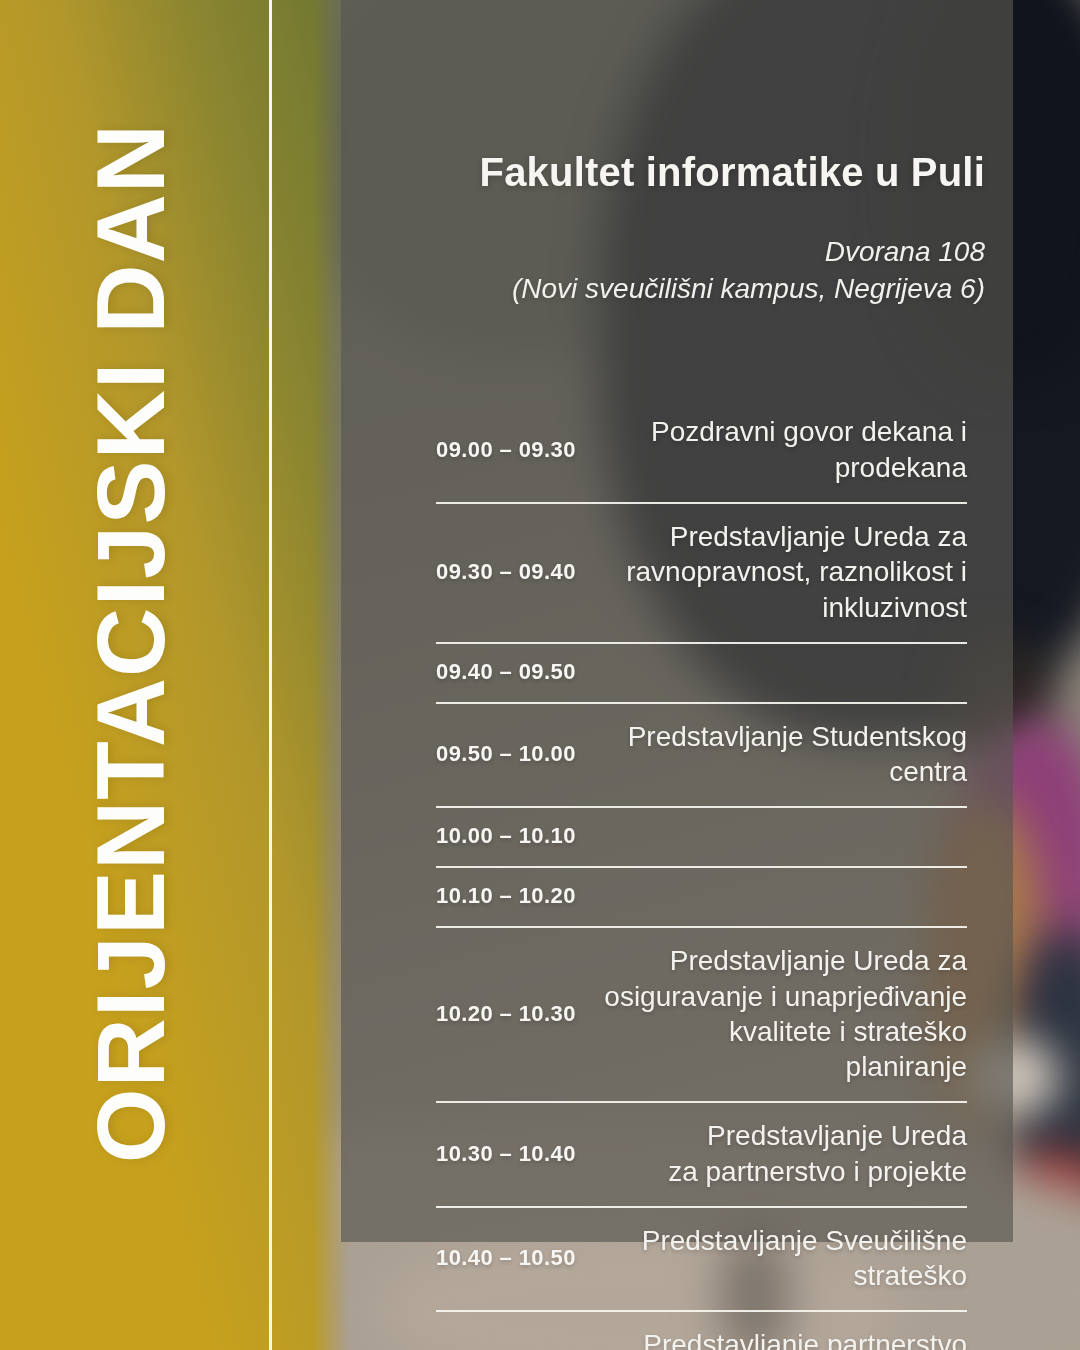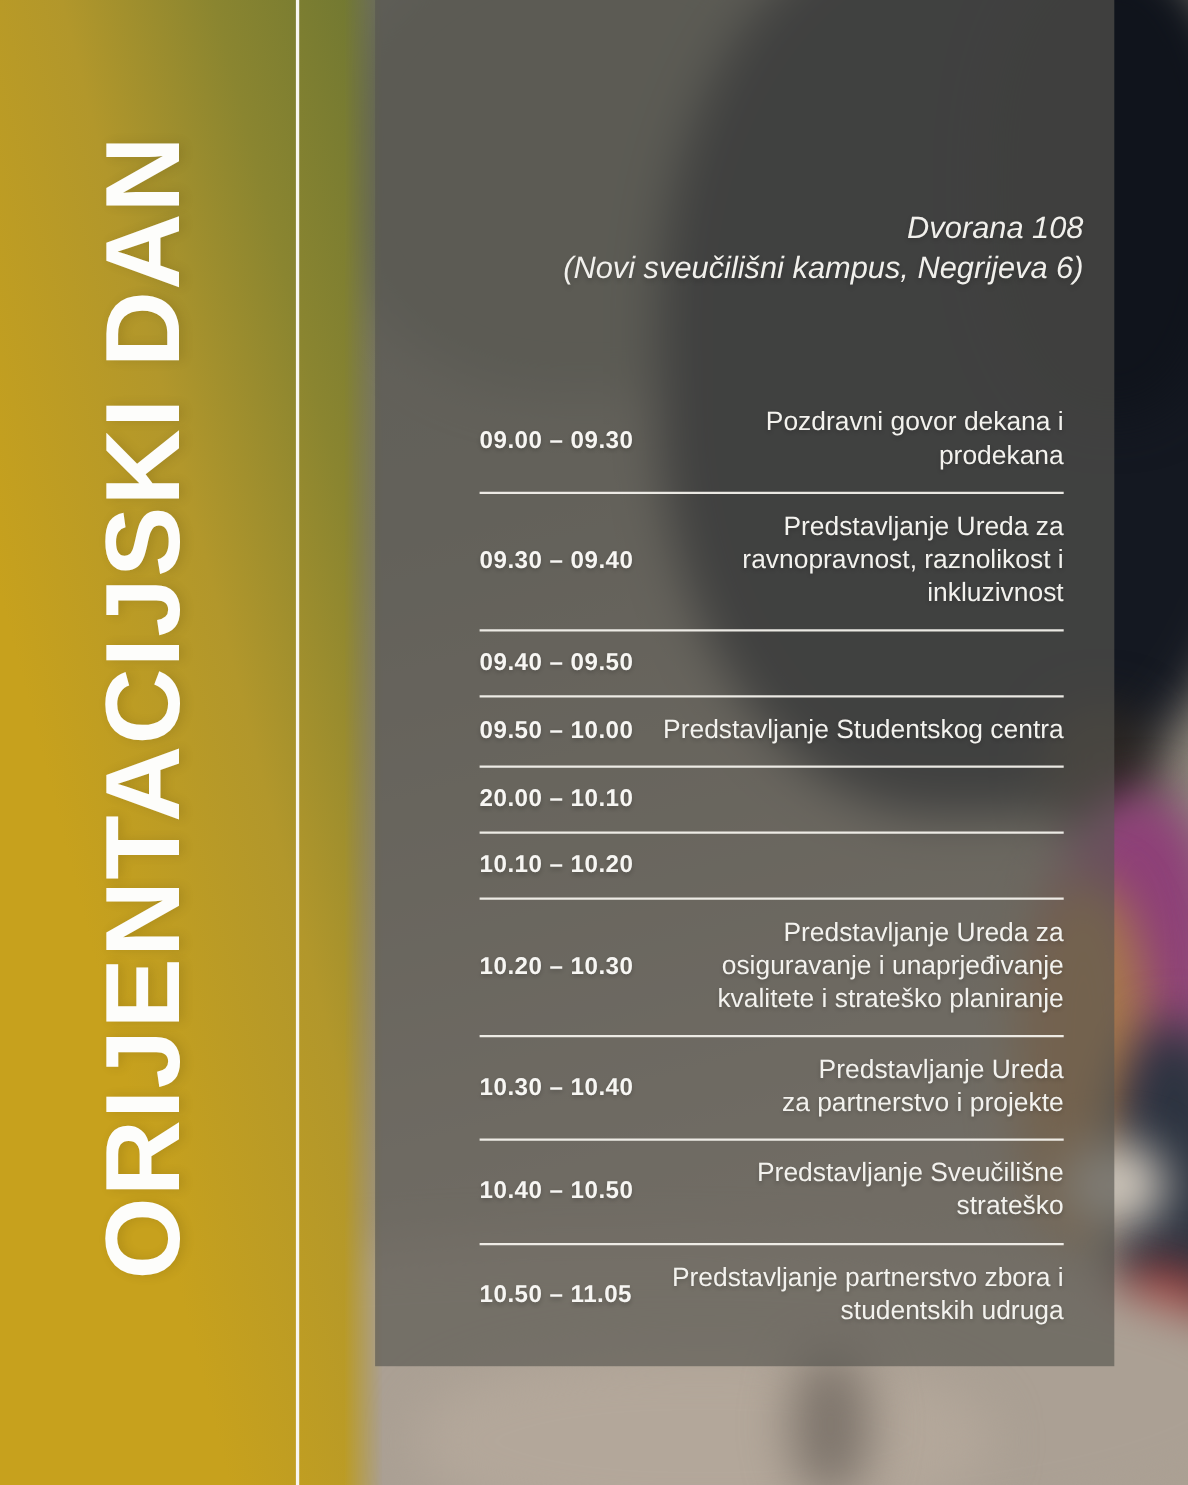--- a/index.html
+++ b/index.html
@@ -48,21 +48,21 @@
   .hdr-loc{margin-top:38px;font-size:28px;font-style:italic;line-height:1.33;color:#f1f0ec;
     text-shadow:0 2px 5px rgba(0,0,0,0.18);padding-left:42px;}
   
   .schedule{margin-top:92px;padding:0 46px 0 67px;margin-left:28px;}
   .row{display:flex;align-items:center;gap:24px;
     border-bottom:2px solid rgba(248,246,241,0.92);
     padding:15px 0 17px 0;}
   .row:last-child{border-bottom:none;}
   .time{flex:0 0 auto;font-size:22px;font-weight:700;letter-spacing:0.4px;color:#f7f6f3;
     text-shadow:0 2px 4px rgba(0,0,0,0.20);}
-  .event{flex:1 1 auto;text-align:right;font-size:24px;line-height:1.26;color:#f3f2ee;
+  .event{flex:1 1 auto;text-align:right;font-size:28px;line-height:1.26;color:#f3f2ee;
     white-space:pre-line;text-shadow:0 2px 4px rgba(0,0,0,0.20);}
 </style>
 </head>
 <body>
 
 <div class="photo">
   <div class="blob ph-build"></div>
   <div class="blob ph-navy"></div>
   <div class="blob ph-navy2"></div>
   <div class="blob ph-head"></div>
@@ -79,20 +79,21 @@
 <div class="yellow-band"></div>
 
 <div class="v-line"></div>
 
 <div class="panel"></div>
 
 <div class="banner-text">ORIJENTACIJSKI DAN</div>
 
 <div class="panel-content">
   <div class="hdr">
+    <div class="hdr-title">Fakultet informatike u Puli</div>
     <div class="hdr-loc">
       <div>Dvorana 108</div>
       <div>(Novi sveučilišni kampus, Negrijeva 6)</div>
     </div>
   </div>
   <div class="schedule">
   <div class="row">
     <div class="time">09.00 – 09.30</div>
     <div class="event">Pozdravni govor dekana i prodekana</div>
   </div>
@@ -106,21 +107,21 @@
   <div class="row">
     <div class="time">09.40 – 09.50</div>
   </div>
 
   <div class="row">
     <div class="time">09.50 – 10.00</div>
     <div class="event">Predstavljanje Studentskog centra</div>
   </div>
 
   <div class="row">
-    <div class="time">20.00 – 10.10</div>
+    <div class="time">10.00 – 10.10</div>
   </div>
 
   <div class="row">
     <div class="time">10.10 – 10.20</div>
   </div>
 
   <div class="row">
     <div class="time">10.20 – 10.30</div>
     <div class="event">Predstavljanje Ureda za
 osiguravanje i unaprjeđivanje

